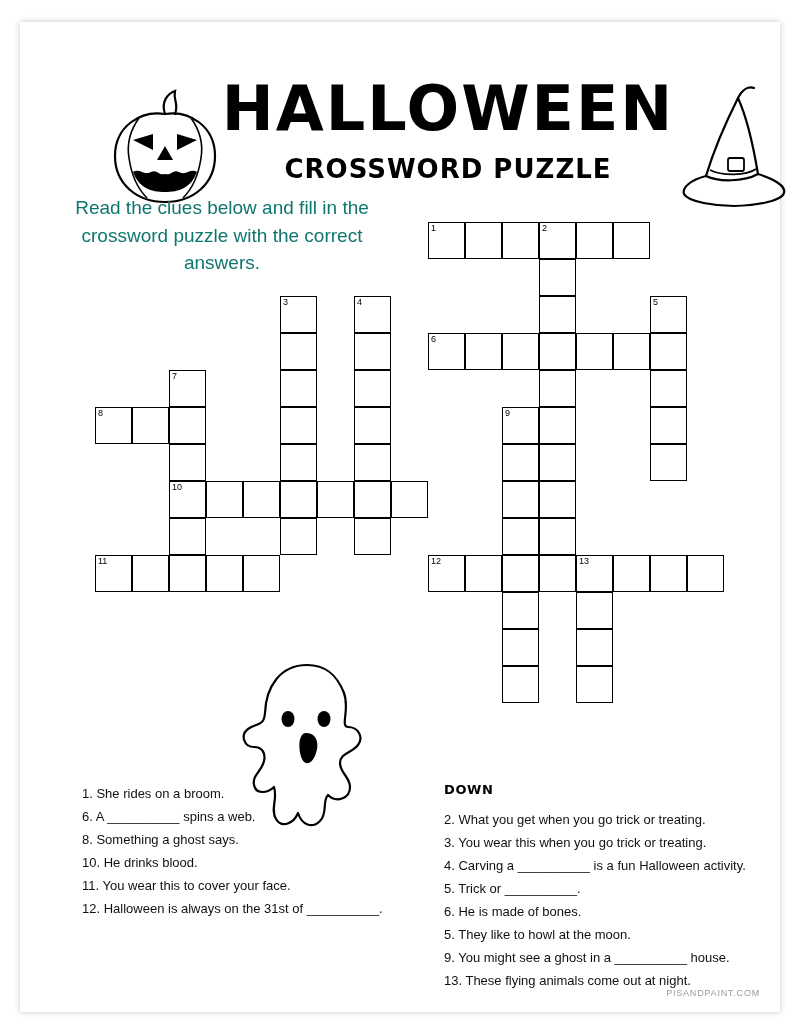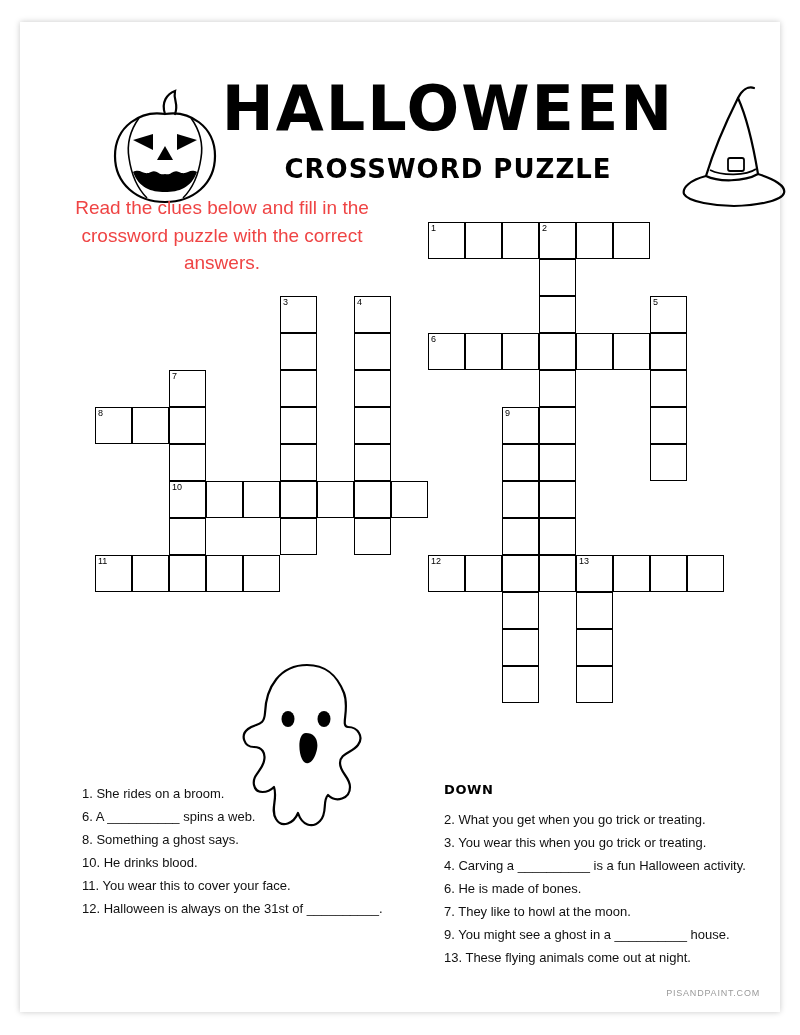--- a/index.html
+++ b/index.html
@@ -61,21 +61,21 @@
 
   
   .instructions {
     position: absolute;
     left: 42px;
     top: 172px;
     width: 320px;
     text-align: center;
     font-size: 19px;
     line-height: 1.45;
-    color: #ef4444;
+    color: #0f766e;
     font-family: "Liberation Sans", sans-serif;
   }
 
   
   #grid-layer {
     position: absolute;
     left: 0; top: 0;
     width: 760px;
     height: 990px;
   }
@@ -293,22 +293,23 @@
       <div class="clue">10. He drinks blood.</div>
       <div class="clue">11. You wear this to cover your face.</div>
       <div class="clue">12. Halloween is always on the 31st of __________.</div>
     </div>
 
     <div class="clues-down">
       <div class="clue-head">DOWN</div>
       <div class="clue">2. What you get when you go trick or treating.</div>
       <div class="clue">3. You wear this when you go trick or treating.</div>
       <div class="clue">4. Carving a __________ is a fun Halloween activity.</div>
+      <div class="clue">5. Trick or __________.</div>
       <div class="clue">6. He is made of bones.</div>
-      <div class="clue">7. They like to howl at the moon.</div>
+      <div class="clue">5. They like to howl at the moon.</div>
       <div class="clue">9. You might see a ghost in a __________ house.</div>
       <div class="clue">13. These flying animals come out at night.</div>
     </div>
 
     <div class="footer-credit">PISANDPAINT.COM</div>
 
   </div>
 </div>
 
 </body></html>

